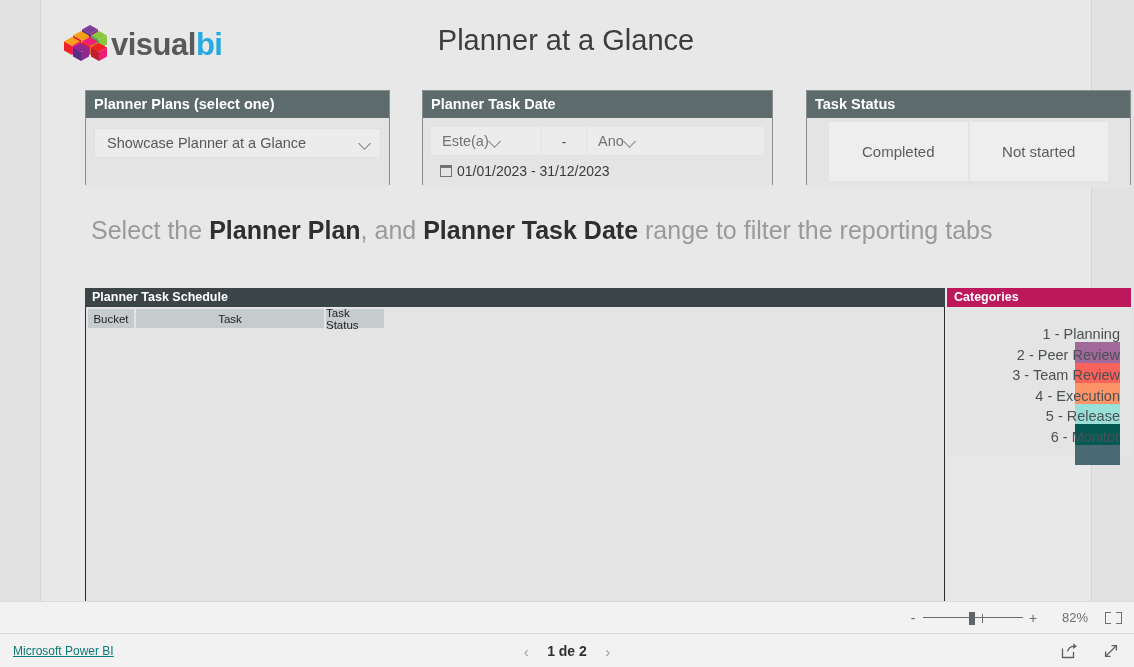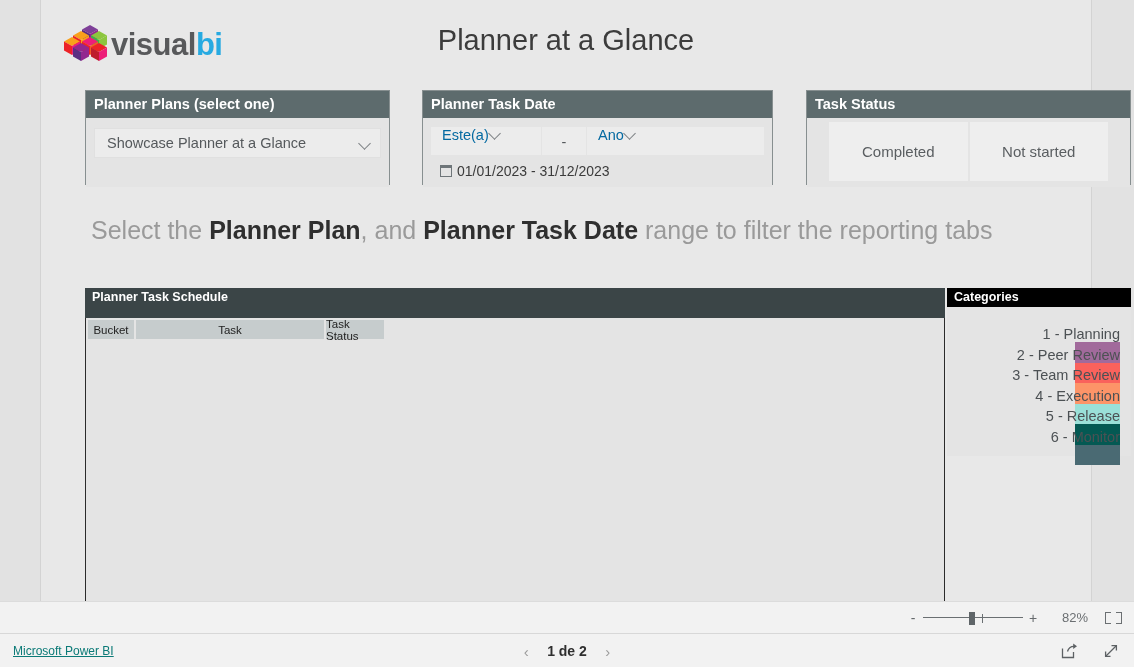--- a/index.html
+++ b/index.html
@@ -125,23 +125,24 @@
     border: 1px solid #878f90;
   }
   #panel-date .panel-body { height: 69px; padding: 8px 7px 0 7px; }
   .date-row { display: flex; align-items: center; height: 30px; }
   .date-dd {
     background: #ececec;
     border: 1px solid #e4e4e4;
     height: 30px;
     box-sizing: border-box;
     display: flex;
+    align-items: center;
     padding: 0 9px 0 11px;
     font-size: 14.5px;
-    color: #0369a1;
+    color: #737373;
   }
   #dd-rel { width: 112px; }
   #dd-unit { flex: 1; }
   .date-sep {
     width: 44px;
     text-align: center;
     font-size: 14.5px;
     color: #55595c;
     background: #ececec;
     height: 30px;
@@ -215,21 +216,21 @@
     left: 44px; top: 288px;
     width: 860px; height: 317px;
   }
   #table-head {
     background: #3b4547;
     color: #ffffff;
     font-size: 12.5px;
     font-weight: 700;
     padding: 3px 0 3px 7px;
     box-sizing: border-box;
-    height: 30px;
+    height: 19px;
     line-height: 13px;
   }
   #table-frame {
     border: 1.5px solid #2b2b2b;
     border-top: none;
     height: 298px;
     box-sizing: border-box;
     background: #e4e4e4;
     padding: 2px 2px 0 2px;
   }
@@ -251,21 +252,21 @@
   #col-task { width: 188px; }
   #col-status { width: 58px; }
 
   
   #panel-cats {
     position: absolute;
     left: 906px; top: 288px;
     width: 184px; height: 168px;
   }
   #cats-head {
-    background: #000000;
+    background: #be185d;
     color: #ffffff;
     font-size: 12.5px;
     font-weight: 700;
     padding: 3px 0 3px 7px;
     box-sizing: border-box;
     height: 19px;
     line-height: 13px;
   }
   #cats-body {
     background: #e4e4e4;

